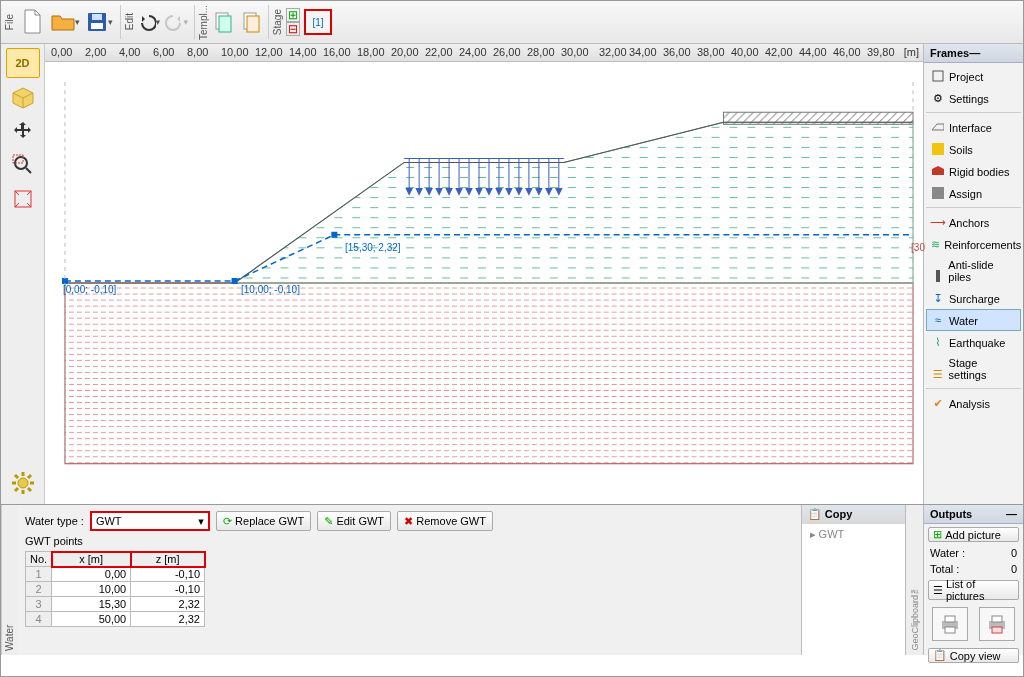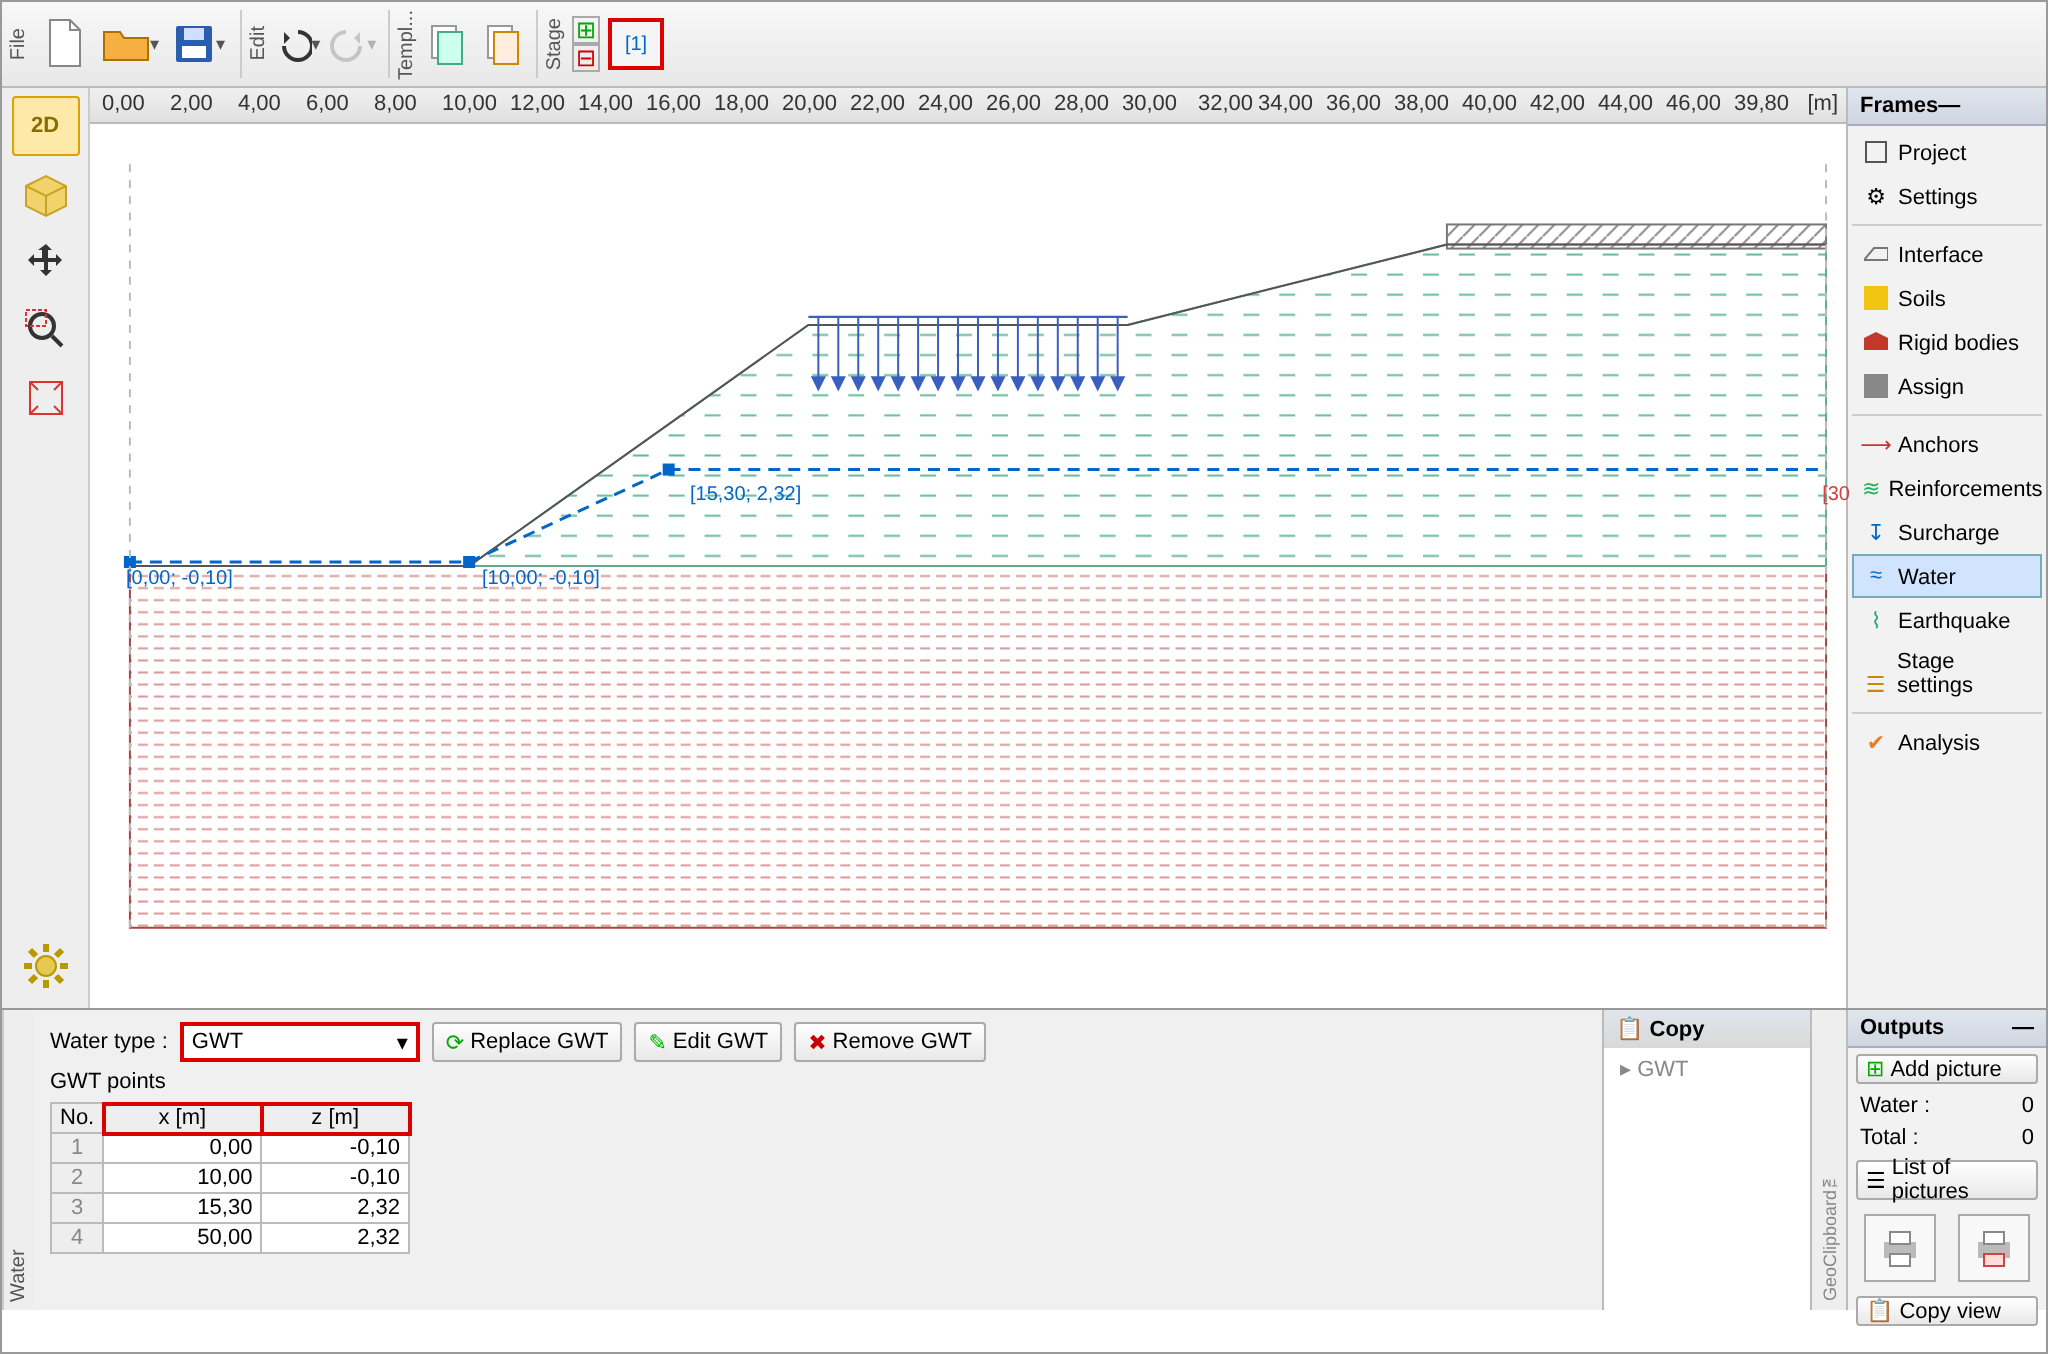--- a/index.html
+++ b/index.html
@@ -333,20 +333,28 @@
       <div class="rp-sep"></div>
       <div class="rp-item">
           <span class="rp-ic" style="color:#c0392b">⟶</span>
           <span>Anchors</span>
         </div>
       <div class="rp-item">
           <span class="rp-ic" style="color:#27ae60">≋</span>
           <span>Reinforcements</span>
         </div>
       <div class="rp-item">
+          <span class="rp-ic">
+            <svg width="12" height="12">
+              <rect x="4" width="4" height="12" fill="#555"></rect>
+            </svg>
+          </span>
+          <span>Anti-slide piles</span>
+        </div>
+      <div class="rp-item">
           <span class="rp-ic" style="color:#06c">↧</span>
           <span>Surcharge</span>
         </div>
       <div class="rp-item active">
           <span class="rp-ic" style="color:#06c">≈</span>
           <span>Water</span>
         </div>
       <div class="rp-item">
           <span class="rp-ic" style="color:#2a7">⌇</span>
           <span>Earthquake</span>

